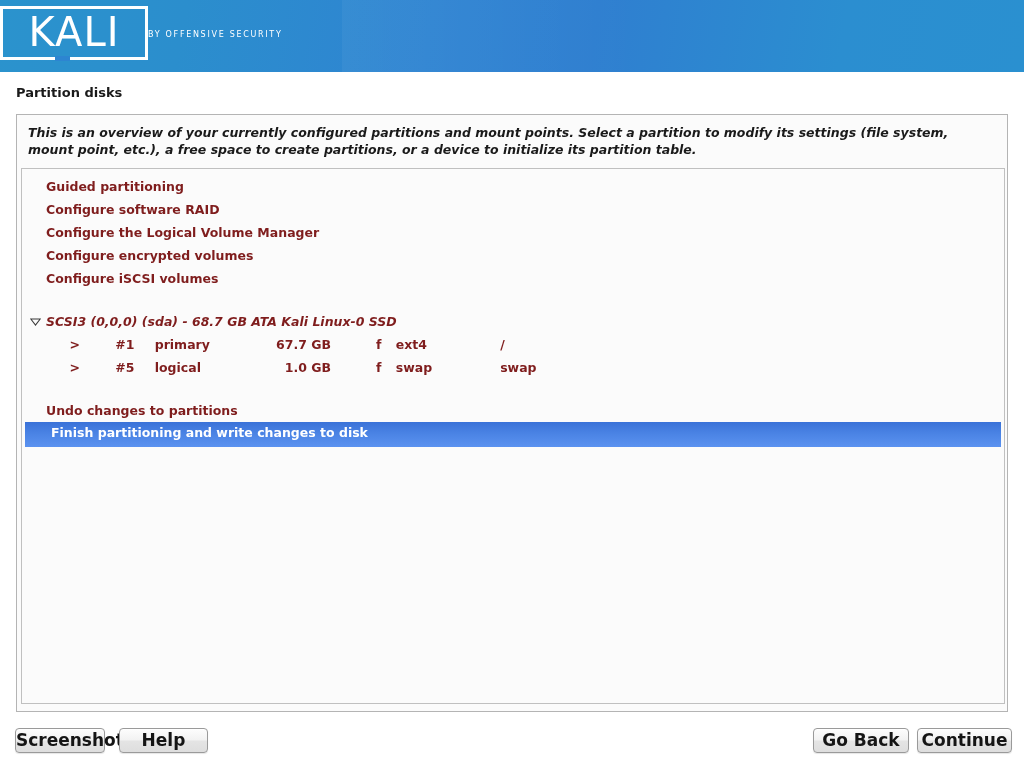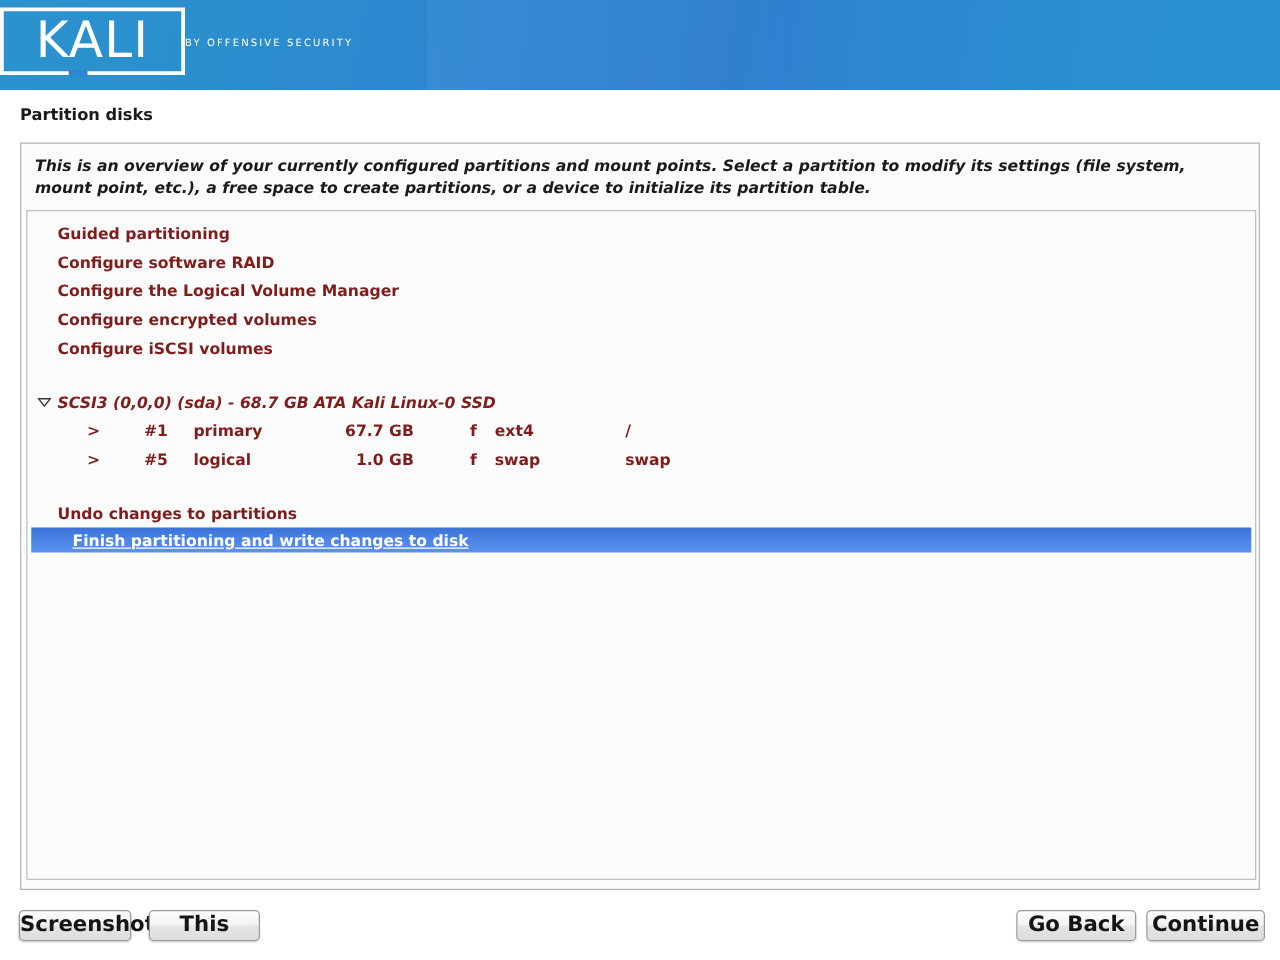--- a/index.html
+++ b/index.html
@@ -181,24 +181,23 @@
   .c-size   { width: 88px; text-align: right; }
   .c-flag   { width: 46px; text-align: right; }
   .c-fs     { width: 74px; text-align: left;  padding-left: 10px; }
   .c-mount  { width: 90px; text-align: left;  padding-left: 26px; }
 
   
   .row.selected {
     background: linear-gradient(180deg, #3a72d8 0%, #4a83e4 45%, #5b92f0 100%);
     color: #ffffff;
     margin: 0 3px 0 3px;
-    padding-left: 33px;
-    height: 20px;
+    padding-left: 26px;
+    height: 25px;
     line-height: 22px;
-    text-decoration: underline;
   }
 
   
   .footer {
     position: absolute;
     left: 0;
     top: 728px;
     width: 1024px;
     height: 40px;
   }
@@ -291,16 +290,16 @@
 
       <div class="row action">Undo changes to partitions</div>
       <div class="row selected">Finish partitioning and write changes to disk</div>
 
     </div>
   </div>
 </div>
 
 <div class="footer">
   <button class="btn" id="btn-screenshot">Screenshot</button>
-  <button class="btn" id="btn-help">This</button>
+  <button class="btn" id="btn-help">Help</button>
   <button class="btn" id="btn-goback">Go Back</button>
   <button class="btn" id="btn-continue">Continue</button>
 </div>
 
 </body></html>

